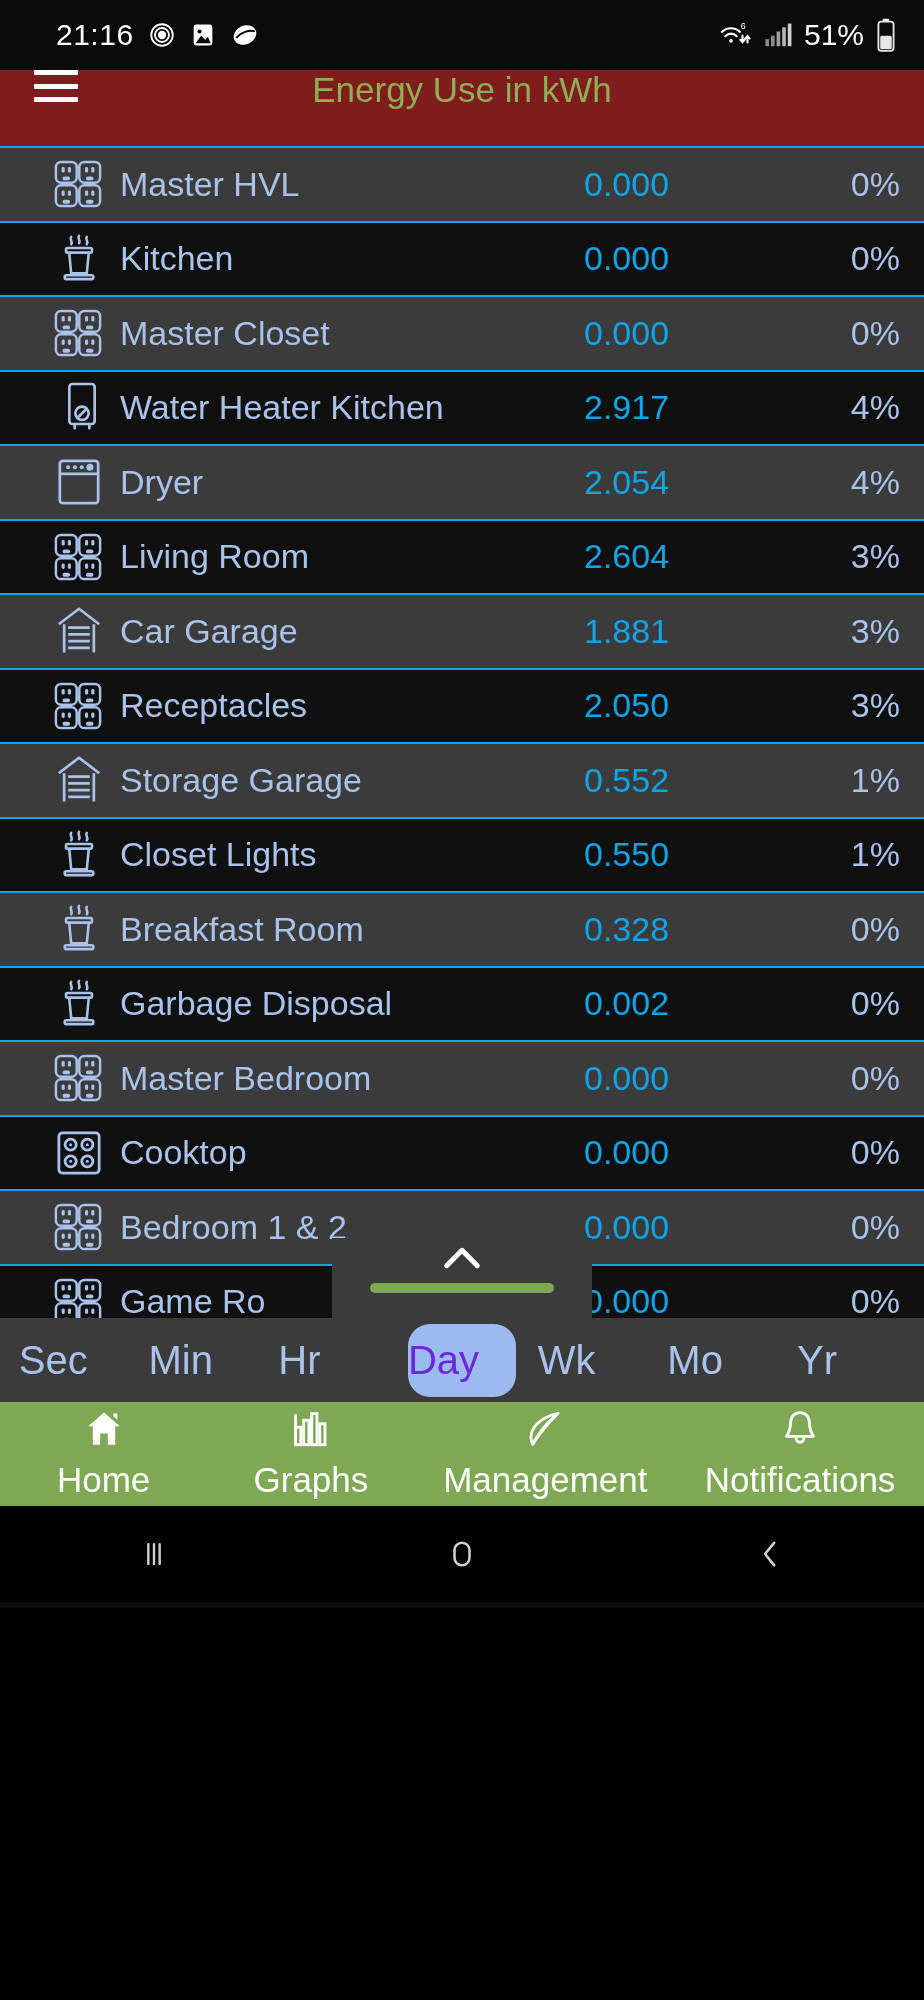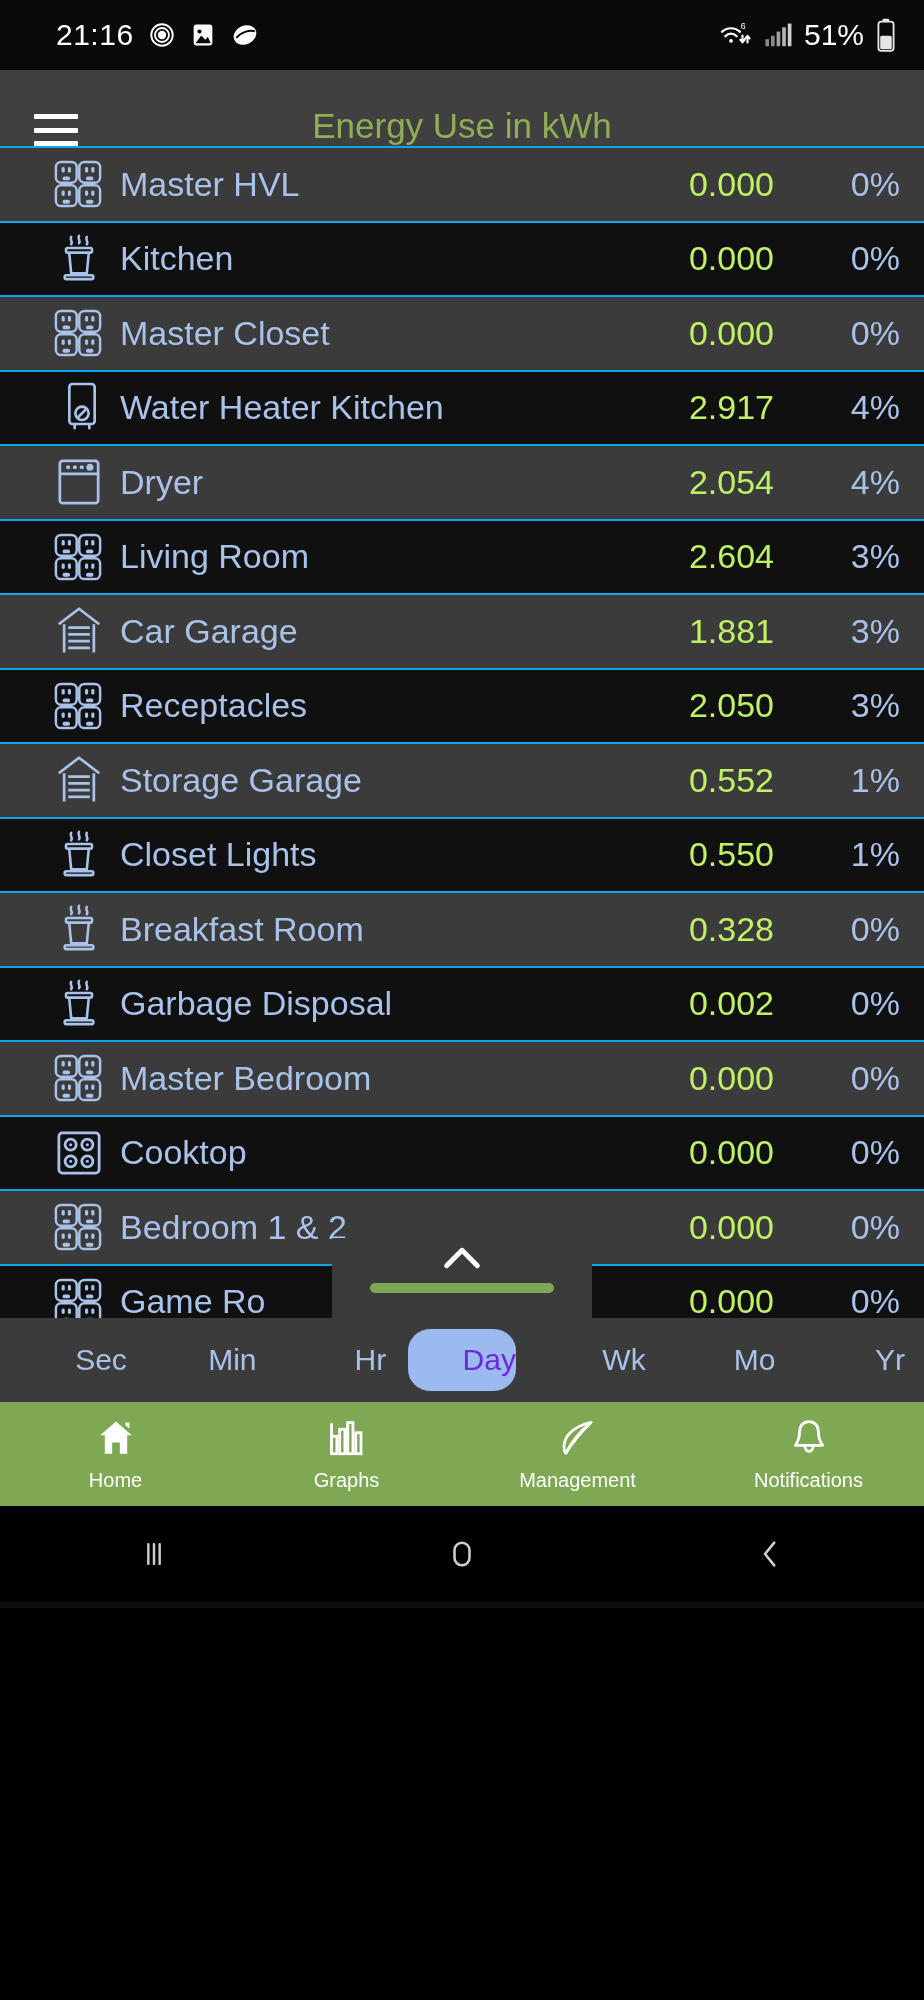--- a/index.html
+++ b/index.html
@@ -29,23 +29,23 @@
   }
   .sb-left { display: flex; align-items: center; gap: 14px; }
   .sb-time { font-size: 30px; letter-spacing: .5px; font-weight: 400; }
   .sb-right { display: flex; align-items: center; gap: 12px; }
   .sb-batt-text { font-size: 30px; font-weight: 400; }
   .sb-icon { display: inline-flex; align-items: center; justify-content: center; }
 
   
   .titlebar {
     height: 76px;
-    background: #404040;
-    display: flex;
-    align-items: flex-end;
+    background: #7f1d1d;
+    display: flex;
+    align-items: flex-start;
     position: relative;
   }
   .hamburger {
     position: absolute;
     left: 34px;
     width: 44px;
     height: 32px;
     display: flex;
     flex-direction: column;
     justify-content: space-between;
@@ -93,23 +93,23 @@
   .row-icon svg { display: block; }
   .row-label {
     flex: 1 1 auto;
     font-size: 34px;
     color: #a9c2ea;
     white-space: nowrap;
     overflow: hidden;
   }
   .row-value {
     width: 190px;
-    text-align: right;
+    text-align: left;
     font-size: 34px;
-    color: #bef264;
+    color: #0ea5e9;
   }
   .row-pct {
     width: 150px;
     text-align: right;
     padding-right: 24px;
     font-size: 34px;
     color: #a9c2ea;
   }
 
   
@@ -143,25 +143,25 @@
   
   .period {
     height: 84px;
     background: #3b3b3b;
     display: flex;
     align-items: center;
     justify-content: space-around;
     padding: 0 8px;
   }
   .period-item {
-    font-size: 30px;
+    font-size: 40px;
     color: #a9c2ea;
     padding: 14px 0;
     min-width: 108px;
-    text-align: right;
+    text-align: left;
     border-radius: 22px;
     cursor: pointer;
   }
   .period-item.active {
     background: #9dbaf0;
     color: #6d28d9;
   }
 
   
   .bottomnav {
@@ -174,21 +174,21 @@
   .nav-item {
     display: flex;
     flex-direction: column;
     align-items: center;
     justify-content: center;
     gap: 6px;
     color: #ffffff;
     cursor: pointer;
     min-width: 150px;
   }
-  .nav-label { font-size: 20px; color: #ffffff; }
+  .nav-label { font-size: 35px; color: #ffffff; }
 
   
   .androidnav {
     height: 96px;
     background: #000000;
     display: flex;
     align-items: center;
     justify-content: space-around;
   }
   .an-btn { cursor: pointer; display: flex; align-items: center; justify-content: center; width: 120px; }

